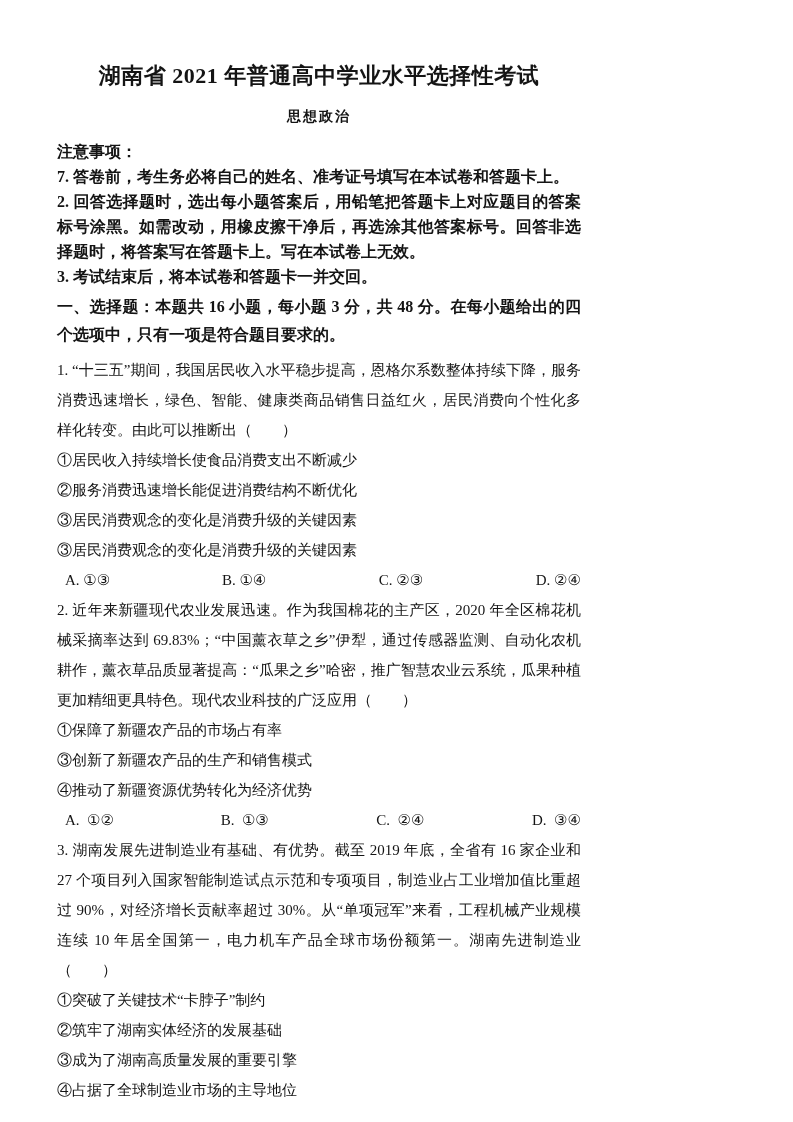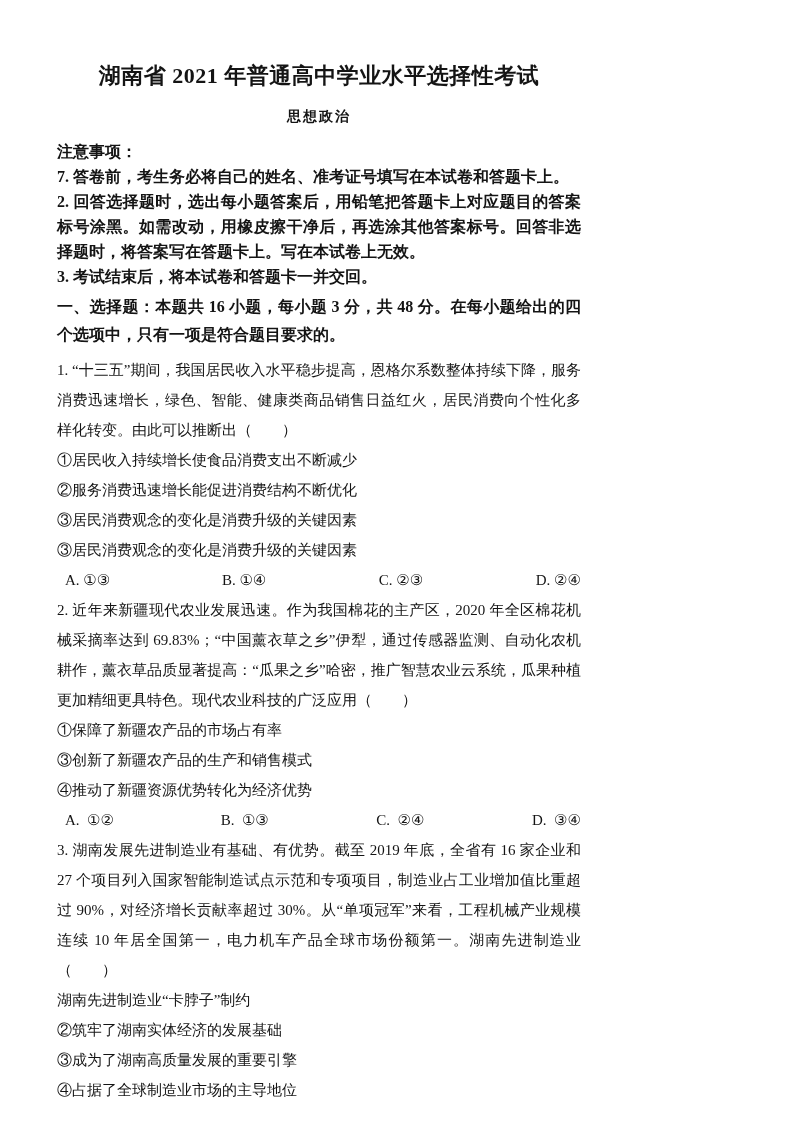--- a/index.html
+++ b/index.html
@@ -75,19 +75,19 @@
     <div class="option">③创新了新疆农产品的生产和销售模式</div>
     <div class="option">④推动了新疆资源优势转化为经济优势</div>
     <div class="choices">
       <span class="choice">A.  ①②</span>
       <span class="choice">B.  ①③</span>
       <span class="choice">C.  ②④</span>
       <span class="choice">D.  ③④</span>
     </div>
 
     <p class="stem">3. 湖南发展先进制造业有基础、有优势。截至 2019 年底，全省有 16 家企业和 27 个项目列入国家智能制造试点示范和专项项目，制造业占工业增加值比重超过 90%，对经济增长贡献率超过 30%。从“单项冠军”来看，工程机械产业规模连续 10 年居全国第一，电力机车产品全球市场份额第一。湖南先进制造业（　　）</p>
-    <div class="option">湖南先进制造业“卡脖子”制约</div>
+    <div class="option">①突破了关键技术“卡脖子”制约</div>
     <div class="option">②筑牢了湖南实体经济的发展基础</div>
     <div class="option">③成为了湖南高质量发展的重要引擎</div>
     <div class="option">④占据了全球制造业市场的主导地位</div>
 
   </div>
 </div>
 
 </body></html>

